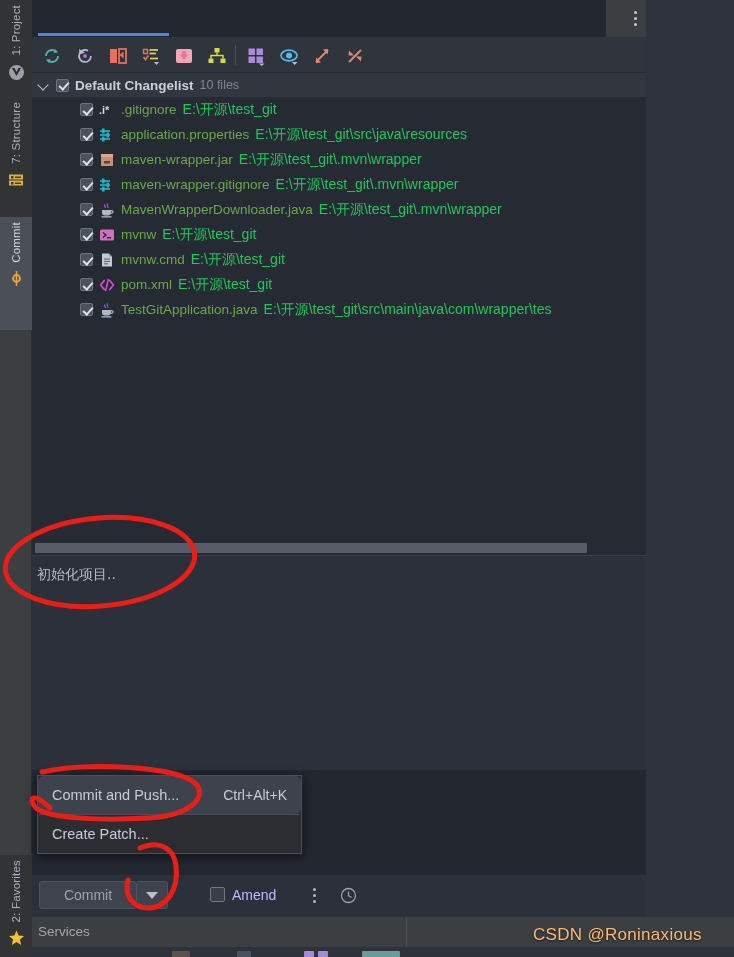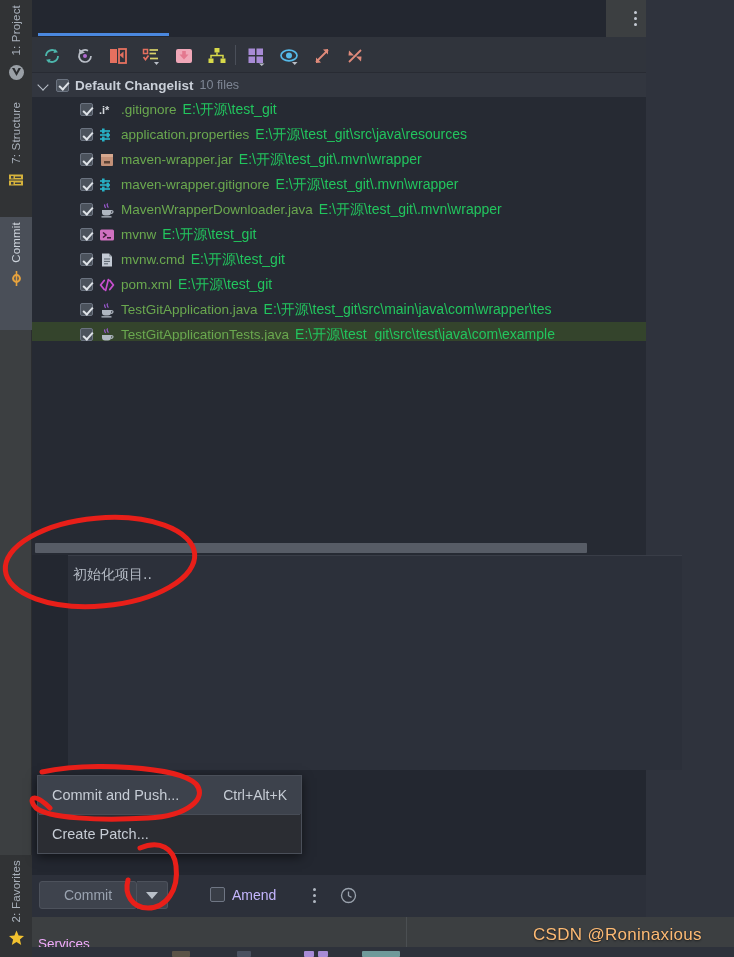--- a/index.html
+++ b/index.html
@@ -116,38 +116,38 @@
     background: #262a33;
   }
   .hscroll {
     position: absolute; left: 3px; top: 8px; width: 552px; height: 10px;
     background: #575c66; border-radius: 1px;
   }
 
   
   .msgarea {
     position: absolute; left: 32px; top: 555px; width: 614px; height: 215px;
-    background: #2c303a; border-top: 1px solid #393d47; margin-left: 36px;
+    background: #2c303a; border-top: 1px solid #393d47;
   }
   .msgtext {
     position: absolute; left: 5px; top: 10px;
     font-size: 14px; color: #b4bac4;
     font-family: "DejaVu Sans", sans-serif;
   }
 
   
   .popup {
     position: absolute; left: 37px; top: 775px; width: 265px;
     background: #2b2d33; border: 1px solid #4a4f59;
     box-shadow: 0 3px 10px rgba(0,0,0,.55);
     z-index: 30;
   }
   .pitem {
     height: 38px; display: flex; align-items: center; justify-content: space-between;
-    padding: 0 14px; font-size: 14.5px; color: #c6ccd5;
+    padding: 0 14px; font-size: 14.5px; color: #c6ccd5; border-radius: 6px;
   }
   .pitem.hl { background: #3d424c; }
   .pshort { font-size: 14px; color: #c6ccd5; }
   .pdiv { height: 1px; background: #474c56; margin: 0 1px; }
 
   
   .commitbar {
     position: absolute; left: 32px; top: 875px; width: 614px; height: 42px;
     background: #2c303a;
   }
@@ -175,21 +175,21 @@
   }
   .vkebab { position: absolute; left: 281px; top: 13px; }
   .clock { position: absolute; left: 308px; top: 12px; width: 17px; height: 17px; }
 
   
   .statusbar {
     position: absolute; left: 32px; top: 917px; width: 702px; height: 30px;
     background: #3c3f41;
   }
   .svc {
-    position: absolute; left: 6px; top: 19px; font-size: 13.5px; color: #f0abfc;
+    position: absolute; left: 6px; top: 7px; font-size: 13.5px; color: #a3a3a3;
   }
   .status-sep { position: absolute; left: 374px; top: 0; width: 1px; height: 30px; background: #4b4f52; }
   .watermark {
     position: absolute; left: 533px; top: 925px;
     font-size: 17px; color: #fdba74; letter-spacing: .3px;
     text-shadow: 0 1px 2px rgba(0,0,0,.6);
     z-index: 25;
   }
   .bottomstrip {
     position: absolute; left: 32px; top: 947px; width: 702px; height: 10px;
@@ -471,32 +471,20 @@
         <span class="ficon"><svg width="16" height="16" viewBox="0 0 16 16">
             <path d="M6 2.5c-1.5 1.5.8 2.4.3 3.6" fill="none" stroke="#9b59d0" stroke-width="1.2"></path>
             <path d="M8.6 1.5c-1.8 1.8 1 2.9.4 4.3" fill="none" stroke="#9b59d0" stroke-width="1.2"></path>
             <path d="M3 8h9v2.5a3 3 0 0 1-3 3H6a3 3 0 0 1-3-3V8z" fill="#b0b7c1"></path>
             <path d="M12 8.6c1.6 0 2.2.6 2 1.5-.2.8-1.2 1.2-2 1.3" fill="none" stroke="#b0b7c1" stroke-width="1.1"></path>
             <rect x="2.5" y="14.2" width="10" height="1.3" fill="#b0b7c1"></rect>
           </svg></span>
         <span class="fname">TestGitApplication.java</span>
         <span class="fpath">E:\开源\test_git\src\main\java\com\wrapper\tes</span>
       </div>
-      <div class="frow selected">
-        <span class="cbox checked"></span>
-        <span class="ficon"><svg width="16" height="16" viewBox="0 0 16 16">
-            <path d="M6 2.5c-1.5 1.5.8 2.4.3 3.6" fill="none" stroke="#9b59d0" stroke-width="1.2"></path>
-            <path d="M8.6 1.5c-1.8 1.8 1 2.9.4 4.3" fill="none" stroke="#9b59d0" stroke-width="1.2"></path>
-            <path d="M3 8h9v2.5a3 3 0 0 1-3 3H6a3 3 0 0 1-3-3V8z" fill="#b0b7c1"></path>
-            <path d="M12 8.6c1.6 0 2.2.6 2 1.5-.2.8-1.2 1.2-2 1.3" fill="none" stroke="#b0b7c1" stroke-width="1.1"></path>
-            <rect x="2.5" y="14.2" width="10" height="1.3" fill="#b0b7c1"></rect>
-          </svg></span>
-        <span class="fname">TestGitApplicationTests.java</span>
-        <span class="fpath">E:\开源\test_git\src\test\java\com\example</span>
-      </div>
     </div>
   <div class="listbody"></div>
 
   <div class="scrollwrap">
     <div class="hscroll"></div>
   </div>
 
   <div class="msgarea">
     <div class="msgtext">初始化项目..</div>
   </div>

